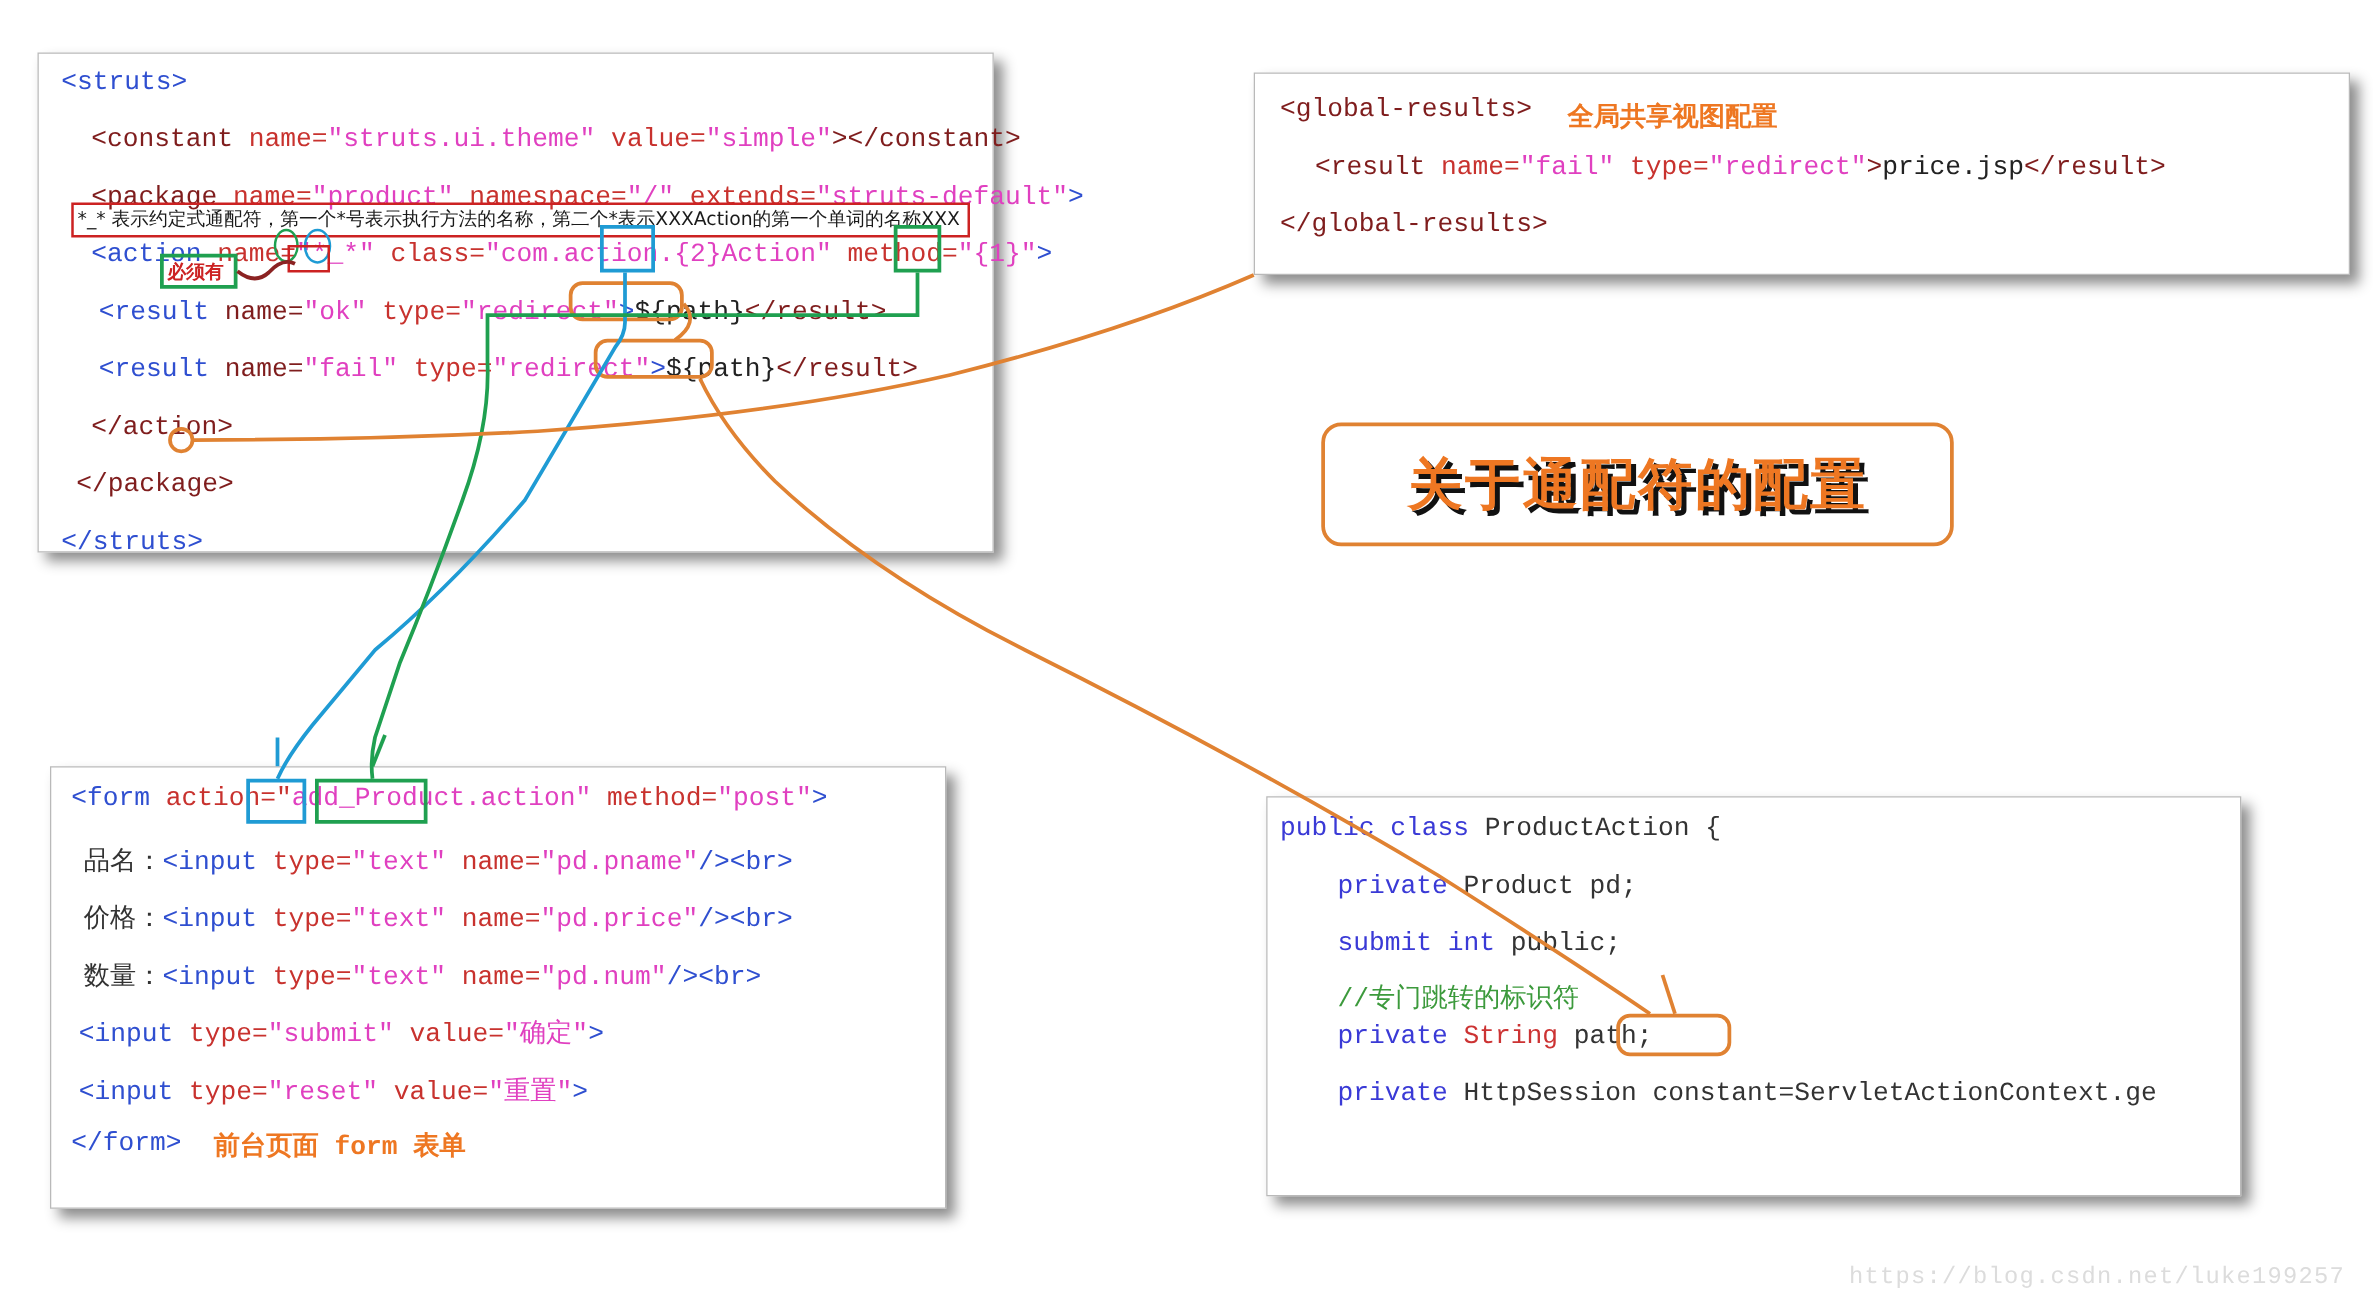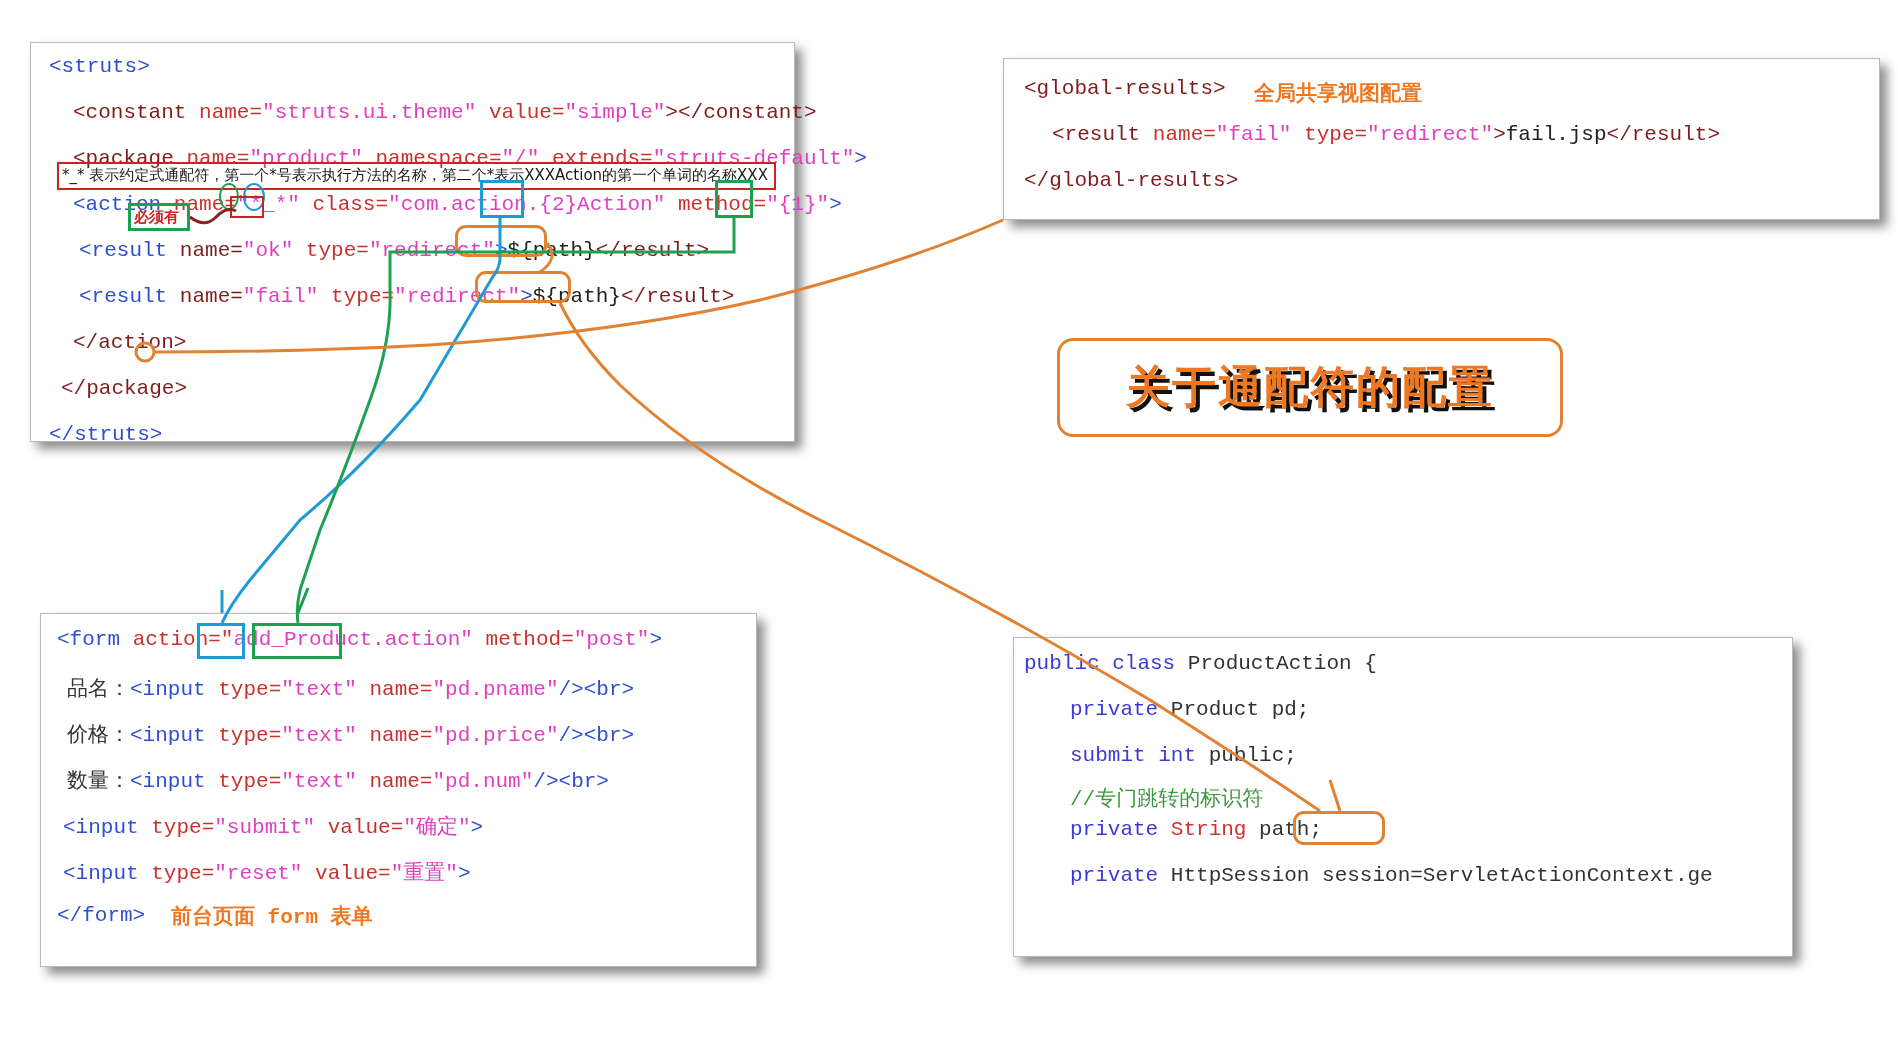--- a/index.html
+++ b/index.html
@@ -113,21 +113,21 @@
   <div class="obox green-box" style="left:128px;top:203px;width:62px;height:28px;"></div>
   <div class="redline-txt" style="left:134px;top:208px;color:#cc2222;font-weight:bold;font-size:15px;">必须有</div>
 
   <div class="obox orange-round" style="left:455px;top:225px;width:92px;height:32px;"></div>
   <div class="obox orange-round" style="left:475px;top:271px;width:96px;height:32px;"></div>
 
   <div class="panel code" id="global-panel" style="font-size:21px;">
     <div class="ln" style="left:20px;top:18px;"><span class="tagname">&lt;global-results&gt;</span></div>
     <div class="anno-orange" style="left:250px;top:20px;font-size:21px;">全局共享视图配置</div>
 
-    <div class="ln" style="left:48px;top:64px;"><span class="tagname">&lt;result </span><span class="attr">name=</span><span class="val">"fail"</span><span class="attr"> type=</span><span class="val">"redirect"</span><span class="tagname">&gt;</span><span class="txtblk">fail.jsp</span><span class="tagname">&lt;/result&gt;</span></div>
+    <div class="ln" style="left:48px;top:64px;"><span class="tagname">&lt;result </span><span class="attr">name=</span><span class="val">"fail"</span><span class="attr"> type=</span><span class="val">"redirect"</span><span class="tagname">&gt;</span><span class="txtblk">price.jsp</span><span class="tagname">&lt;/result&gt;</span></div>
 
     <div class="ln" style="left:20px;top:110px;"><span class="tagname">&lt;/global-results&gt;</span></div>
   </div>
 
   <div id="title-box">
     <span id="title-text">关于通配符的配置</span>
   </div>
 
   <div class="panel code" id="form-panel" style="font-size:21px;">
     <div class="ln" style="left:16px;top:14px;"><span class="tag">&lt;form </span><span class="attr">action=</span><span class="attr">"</span><span class="val">add</span><span class="val">_</span><span class="val">Product</span><span class="val">.action"</span><span class="attr"> method=</span><span class="val">"post"</span><span class="tag">&gt;</span></div>
@@ -148,21 +148,21 @@
 
   <div class="obox blue-box" style="left:197px;top:623px;width:48px;height:36px;"></div>
   <div class="obox green-box" style="left:252px;top:623px;width:90px;height:36px;"></div>
 
   <div class="panel code" id="java-panel" style="font-size:21px;">
     <div class="ln" style="left:10px;top:14px;"><span class="kw">public class </span><span class="typ">ProductAction {</span></div>
     <div class="ln" style="left:56px;top:60px;"><span class="kw">private </span><span class="typ">Product pd;</span></div>
     <div class="ln" style="left:56px;top:106px;"><span class="kw">submit int </span><span class="typ">public;</span></div>
     <div class="ln" style="left:56px;top:146px;"><span class="cmt">//专门跳转的标识符</span></div>
     <div class="ln" style="left:56px;top:180px;"><span class="kw">private </span><span class="cred">String</span><span class="typ"> path;</span></div>
-    <div class="ln" style="left:56px;top:226px;"><span class="kw">private </span><span class="typ">HttpSession session=ServletActionContext.ge</span></div>
+    <div class="ln" style="left:56px;top:226px;"><span class="kw">private </span><span class="typ">HttpSession constant=ServletActionContext.ge</span></div>
   </div>
   <div class="obox orange-round" style="left:1293px;top:811px;width:92px;height:34px;"></div>
 
   <svg class="overlay">
 
     <path d="M500,218 L500,258 Q500,268 492,278 L420,400 Q360,470 300,520 L250,580 Q230,605 222,623" stroke="#1f9bd4" stroke-width="3" fill="none"></path>
 
     <path d="M734,218 L734,252 L390,252 L390,290 Q392,340 370,400 Q345,470 320,530 L300,590 Q296,608 298,623" stroke="#1fa050" stroke-width="3" fill="none"></path>
 
     <path d="M547,243 Q560,258 540,272" stroke="#e08232" stroke-width="3" fill="none"></path>
@@ -174,13 +174,14 @@
 
     <path d="M190,217 Q204,228 215,218 Q226,206 236,211" stroke="#8b2222" stroke-width="3" fill="none"></path>
 
     <path d="M222,613 L222,590" stroke="#1f9bd4" stroke-width="3" fill="none"></path>
 
     <path d="M298,613 L308,588" stroke="#1fa050" stroke-width="3" fill="none"></path>
 
     <path d="M1340,811 L1330,780" stroke="#e08232" stroke-width="3" fill="none"></path>
   </svg>
 
+  <div id="watermark">https://blog.csdn.net/luke199257</div>
 </div>
 
 </body></html>

